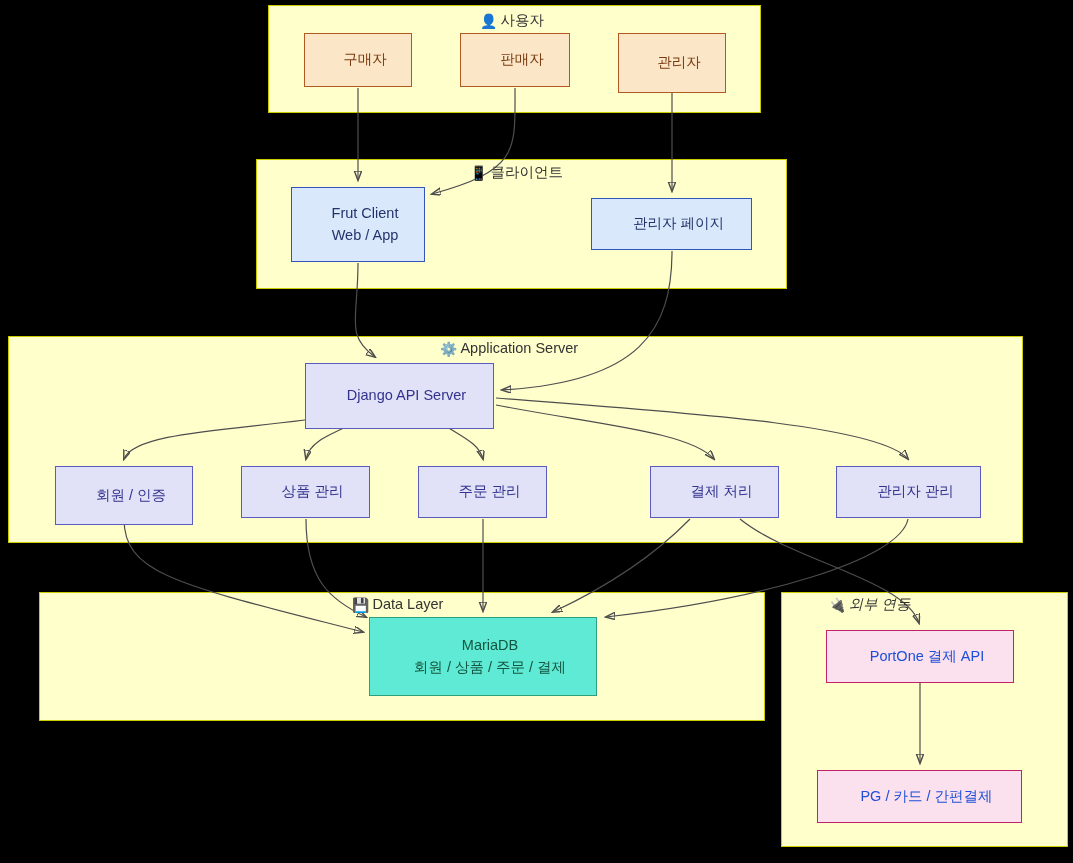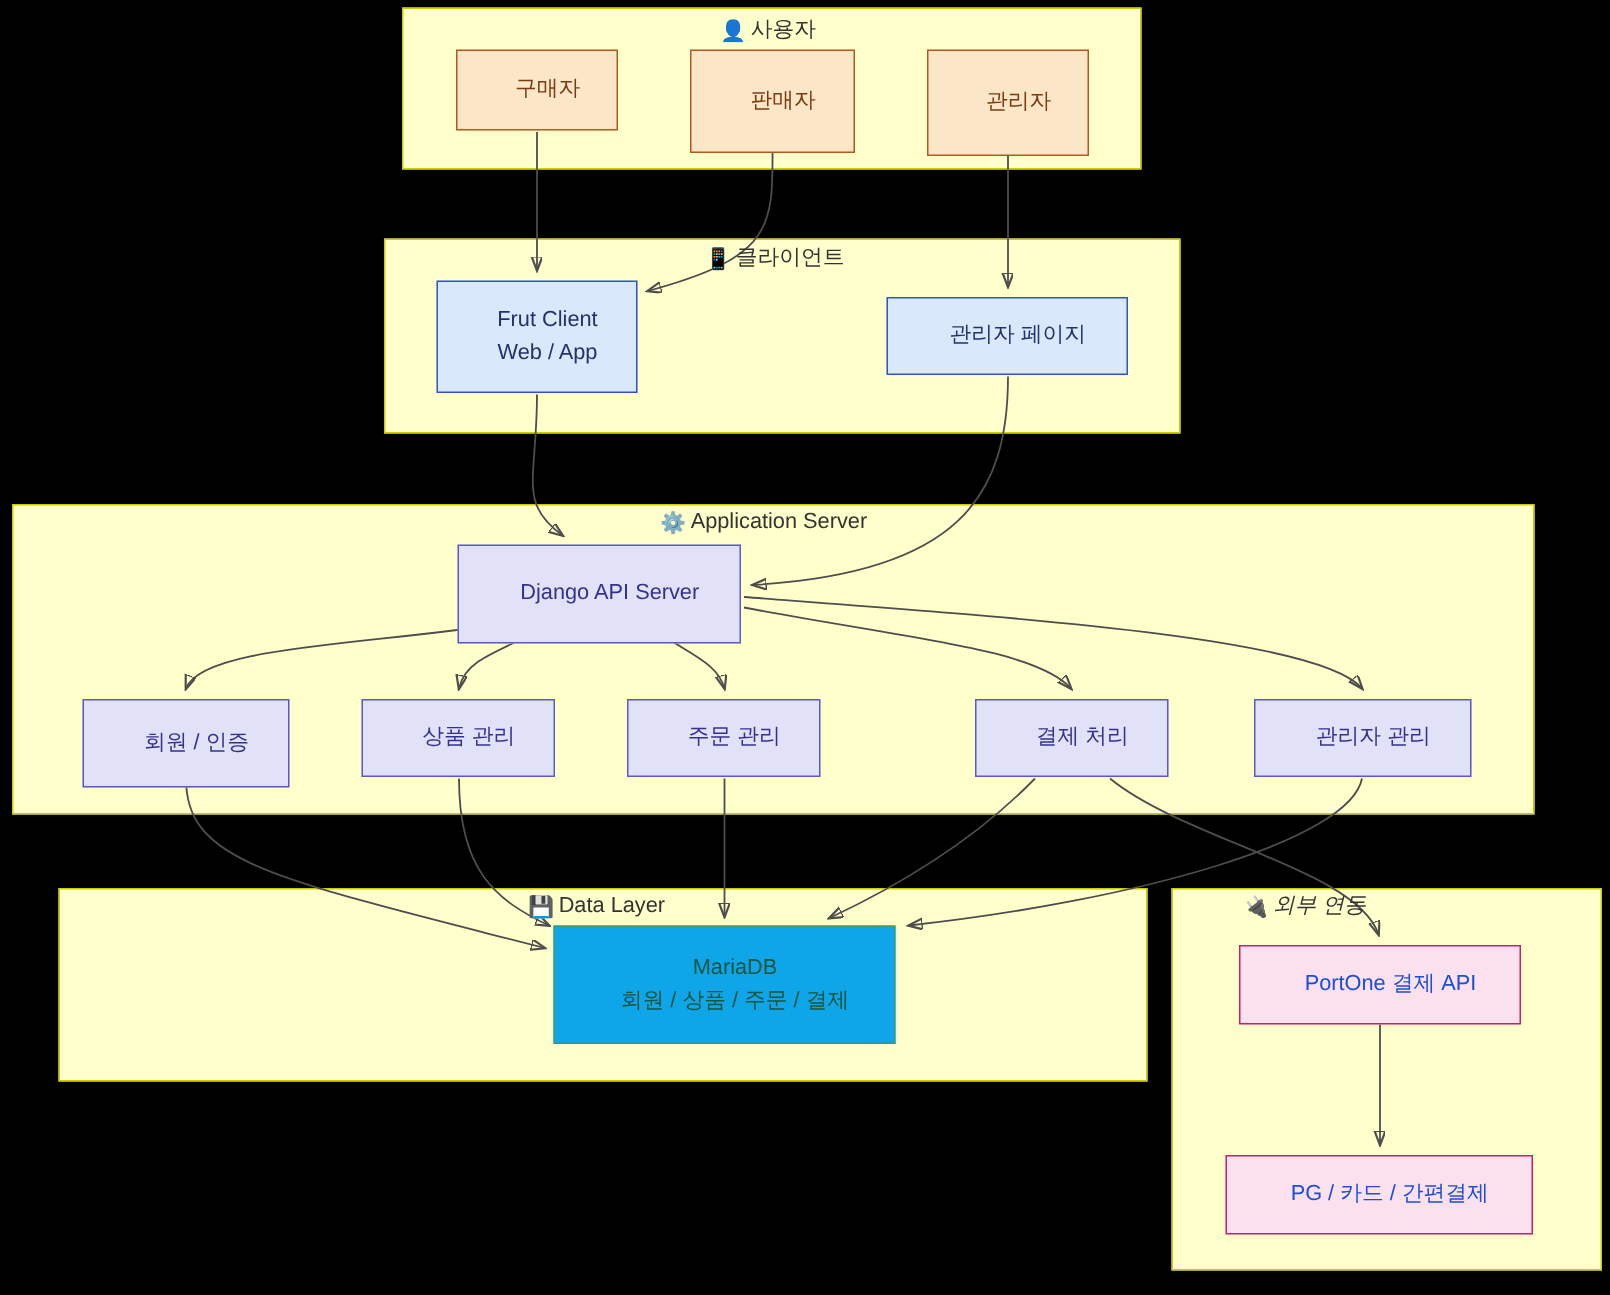--- a/index.html
+++ b/index.html
@@ -58,21 +58,21 @@
     background: #dae8fc;
     border: 1px solid #3355bb;
     color: #22336b;
   }
   .node.app {
     background: #e1e1f7;
     border: 1px solid #5b5bbf;
     color: #33338f;
   }
   .node.db {
-    background: #0ea5e9;
+    background: #5eead4;
     border: 1px solid #2e9e7d;
     color: #14553f;
   }
   .node.ext {
     background: #fbe0ee;
     border: 1px solid #c2216b;
     color: #1d4ed8;
   }
   svg.edges {
     position: absolute;
@@ -126,24 +126,24 @@
         <path d="M 908 519 C 900 560 760 600 606 617" stroke="#4d4d4d" marker-end="url(#arrowhead)"></path>
         <path d="M 740 519 C 790 560 905 580 919 623" stroke="#4d4d4d" marker-end="url(#arrowhead)"></path>
         <path d="M 920 683 L 920 763" stroke="#4d4d4d" marker-end="url(#arrowhead)"></path>
       </g>
   </svg>
 
   <div id="nodes">
       <div class="node user" style="left: 304px; top: 33px; width: 108px; height: 54px;">
         <span>구매자</span>
       </div>
-      <div class="node user" style="left: 460px; top: 33px; width: 110px; height: 69px;">
+      <div class="node user" style="left: 460px; top: 33px; width: 110px; height: 54px;">
         <span>판매자</span>
       </div>
-      <div class="node user" style="left: 618px; top: 33px; width: 108px; height: 71px;">
+      <div class="node user" style="left: 618px; top: 33px; width: 108px; height: 60px;">
         <span>관리자</span>
       </div>
       <div class="node client" style="left: 291px; top: 187px; width: 134px; height: 75px;">
         <span>Frut Client</span>
         <span>Web / App</span>
       </div>
       <div class="node client" style="left: 591px; top: 198px; width: 161px; height: 52px;">
         <span>관리자 페이지</span>
       </div>
       <div class="node app" style="left: 305px; top: 363px; width: 189px; height: 66px;">

